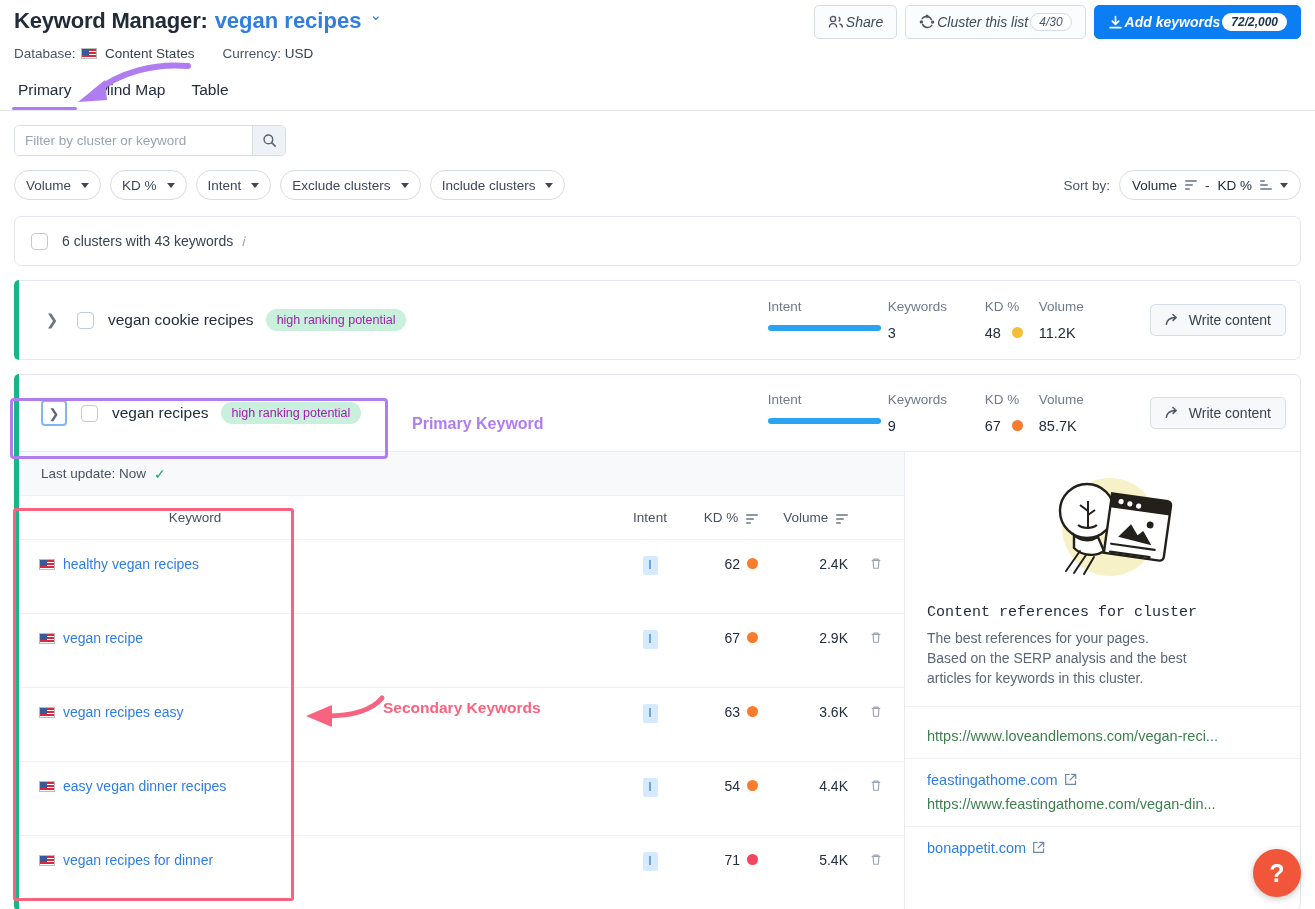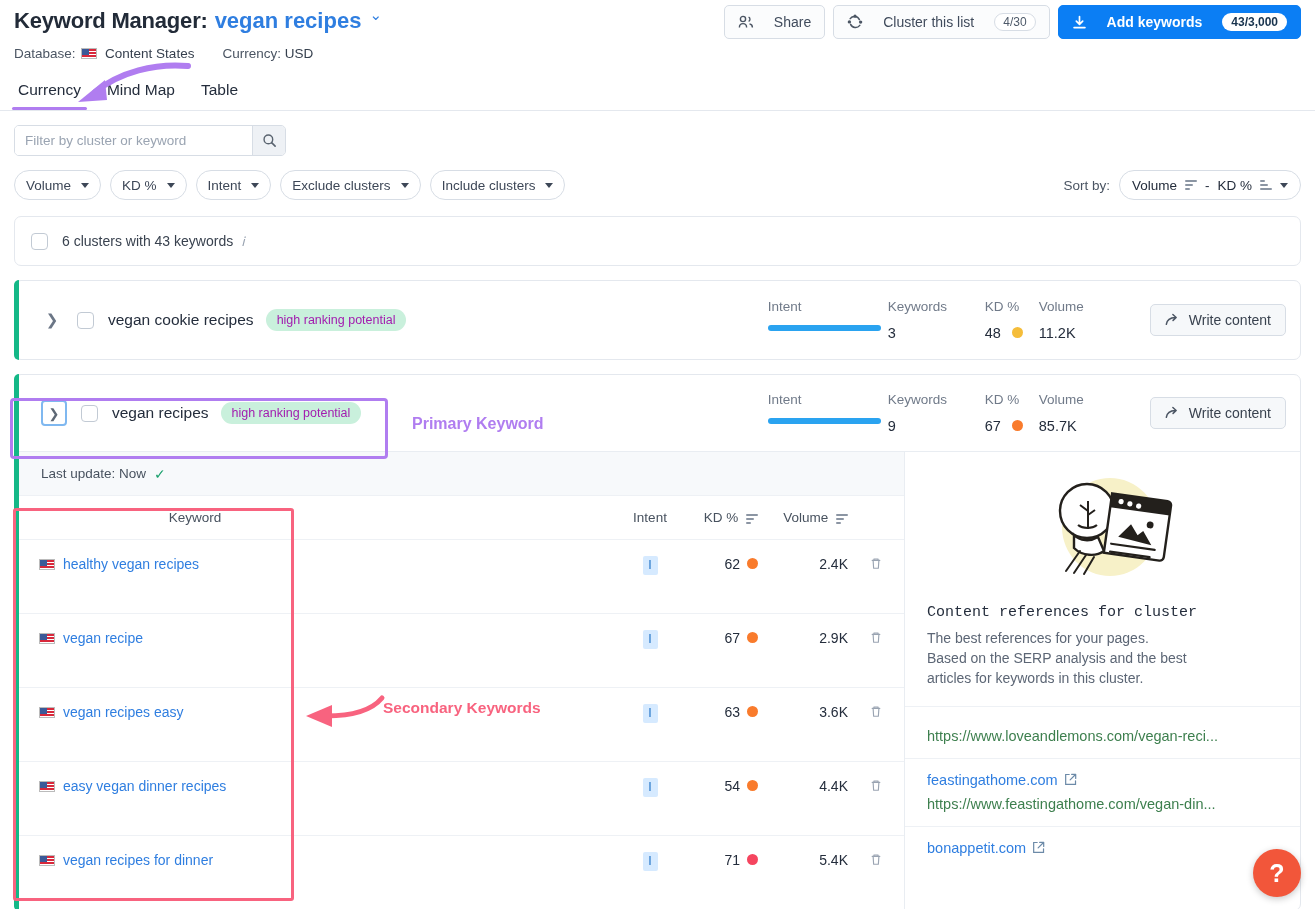--- a/index.html
+++ b/index.html
@@ -30,23 +30,23 @@
 
   
   .tabs { margin-top:20px; display:flex; gap:26px; padding-left:4px; position:relative; }
   .tab { font-size:15.5px; color:#242d3c; padding-bottom:11px; cursor:pointer; position:relative; }
   .tab.active::after { content:""; position:absolute; left:-6px; right:-6px; bottom:0;
       height:3px; background:#b07df0; border-radius:2px; }
   .tabs-rule { height:1px; background:#e4e8ee; margin:0 -14px; }
 
   
   .head-actions { position:absolute; right:14px; top:5px; display:flex; align-items:center; gap:8px; }
-  .btn { display:inline-flex; align-items:center; gap:20px; font-size:14px; height:31px;
+  .btn { display:inline-flex; align-items:center; gap:2px; font-size:14px; height:31px;
          padding:16px 13px; border:1px solid #d7dde5; background:#f6f8fa; color:#404b5c;
-         border-radius:5px; cursor:pointer; white-space:nowrap; }
+         border-radius:5px; cursor:pointer; white-space:nowrap;font-style:italic; }
   .btn.white { background:#fbfcfd; }
   .btn.primary { background:#0b7ef4; border-color:#0b7ef4; color:#fff; font-weight:700; height:32px; }
   .pill { background:#fff; border:1px solid #d7dde5; border-radius:11px; font-size:12px;
           padding:1px 8px; color:#4d5969; }
   .btn.primary .pill { border-color:transparent; color:#18334d; font-weight:700; }
 
   
   .filters { padding:14px 14px 0 14px; }
   .search-wrap { display:flex; width:272px; height:31px; border:1px solid #d7dde5;
                  border-radius:5px; overflow:hidden; background:#fff; }
@@ -174,21 +174,21 @@
       <span class="flag"><span class="stripes"></span><span class="canton"></span></span>
       <b>Content States</b>
     </div>
     <div>
       <span>Currency:</span>
       <b>USD</b>
     </div>
   </div>
 
   <div class="tabs">
-    <div class="tab active">Currency</div>
+    <div class="tab active">Primary</div>
     <div class="tab">Mind Map</div>
     <div class="tab">Table</div>
   </div>
   <div class="tabs-rule"></div>
 
   <div class="head-actions">
     <div class="btn white">
       <svg width="16" height="14" viewBox="0 0 16 14">
         <circle cx="5" cy="4" r="2.6" fill="none" stroke="#4b5563" stroke-width="1.4"></circle>
         <path d="M1.4 12.4c0-2.3 1.7-3.8 3.6-3.8s3.6 1.5 3.6 3.8" fill="none" stroke="#4b5563" stroke-width="1.4"></path>
@@ -204,21 +204,21 @@
         <circle cx="8" cy="2.2" r="1.6" fill="#4b5563"></circle>
       </svg>
       <span>Cluster this list</span>
       <span class="pill">4/30</span>
     </div>
     <div class="btn primary">
       <svg width="15" height="15" viewBox="0 0 16 16">
         <path d="M8 1.6v8.2M4.6 6.6 8 10l3.4-3.4M2.2 13.4h11.6" fill="none" stroke="#fff" stroke-width="1.8" stroke-linecap="round" stroke-linejoin="round"></path>
       </svg>
       <span>Add keywords</span>
-      <span class="pill">43/3,000</span>
+      <span class="pill">72/2,000</span>
     </div>
   </div>
 </div>
 
 <div class="filters">
   <div class="search-wrap">
     <input type="text" placeholder="Filter by cluster or keyword" style="">
     <div class="search-btn">
       <svg width="15" height="15" viewBox="0 0 16 16">
         <circle cx="6.8" cy="6.8" r="4.6" fill="none" stroke="#59636f" stroke-width="1.5"></circle>

